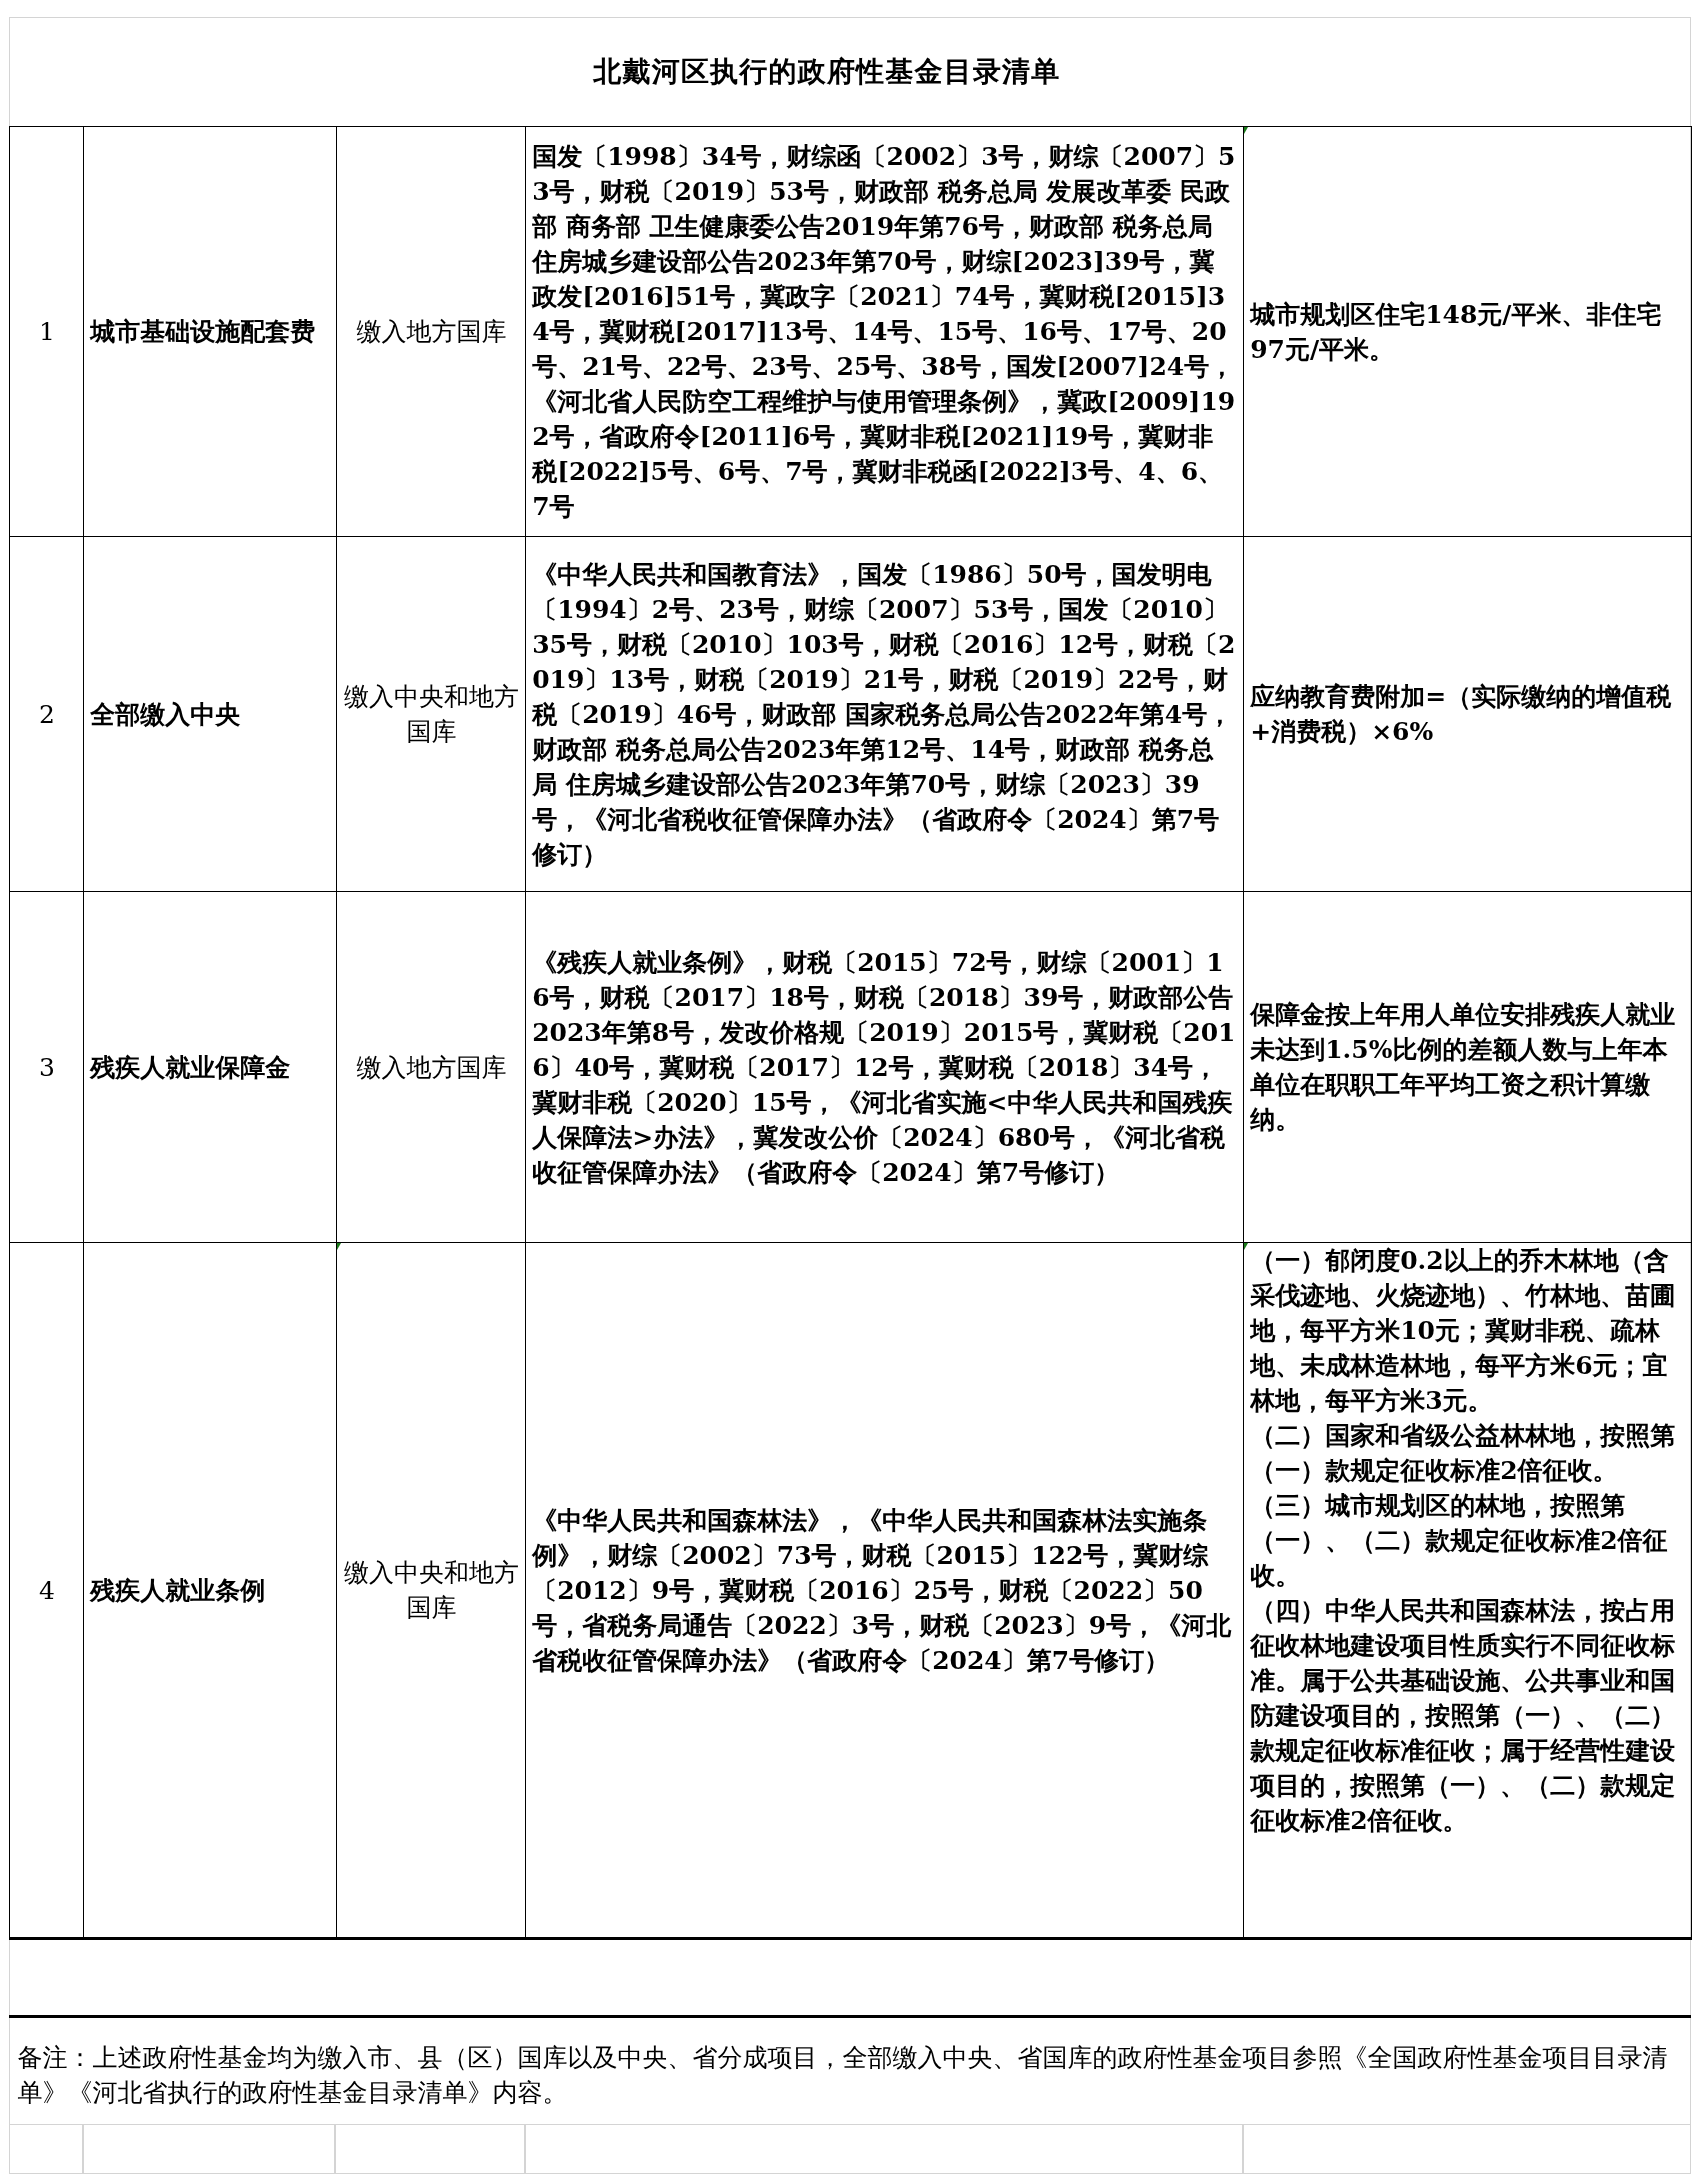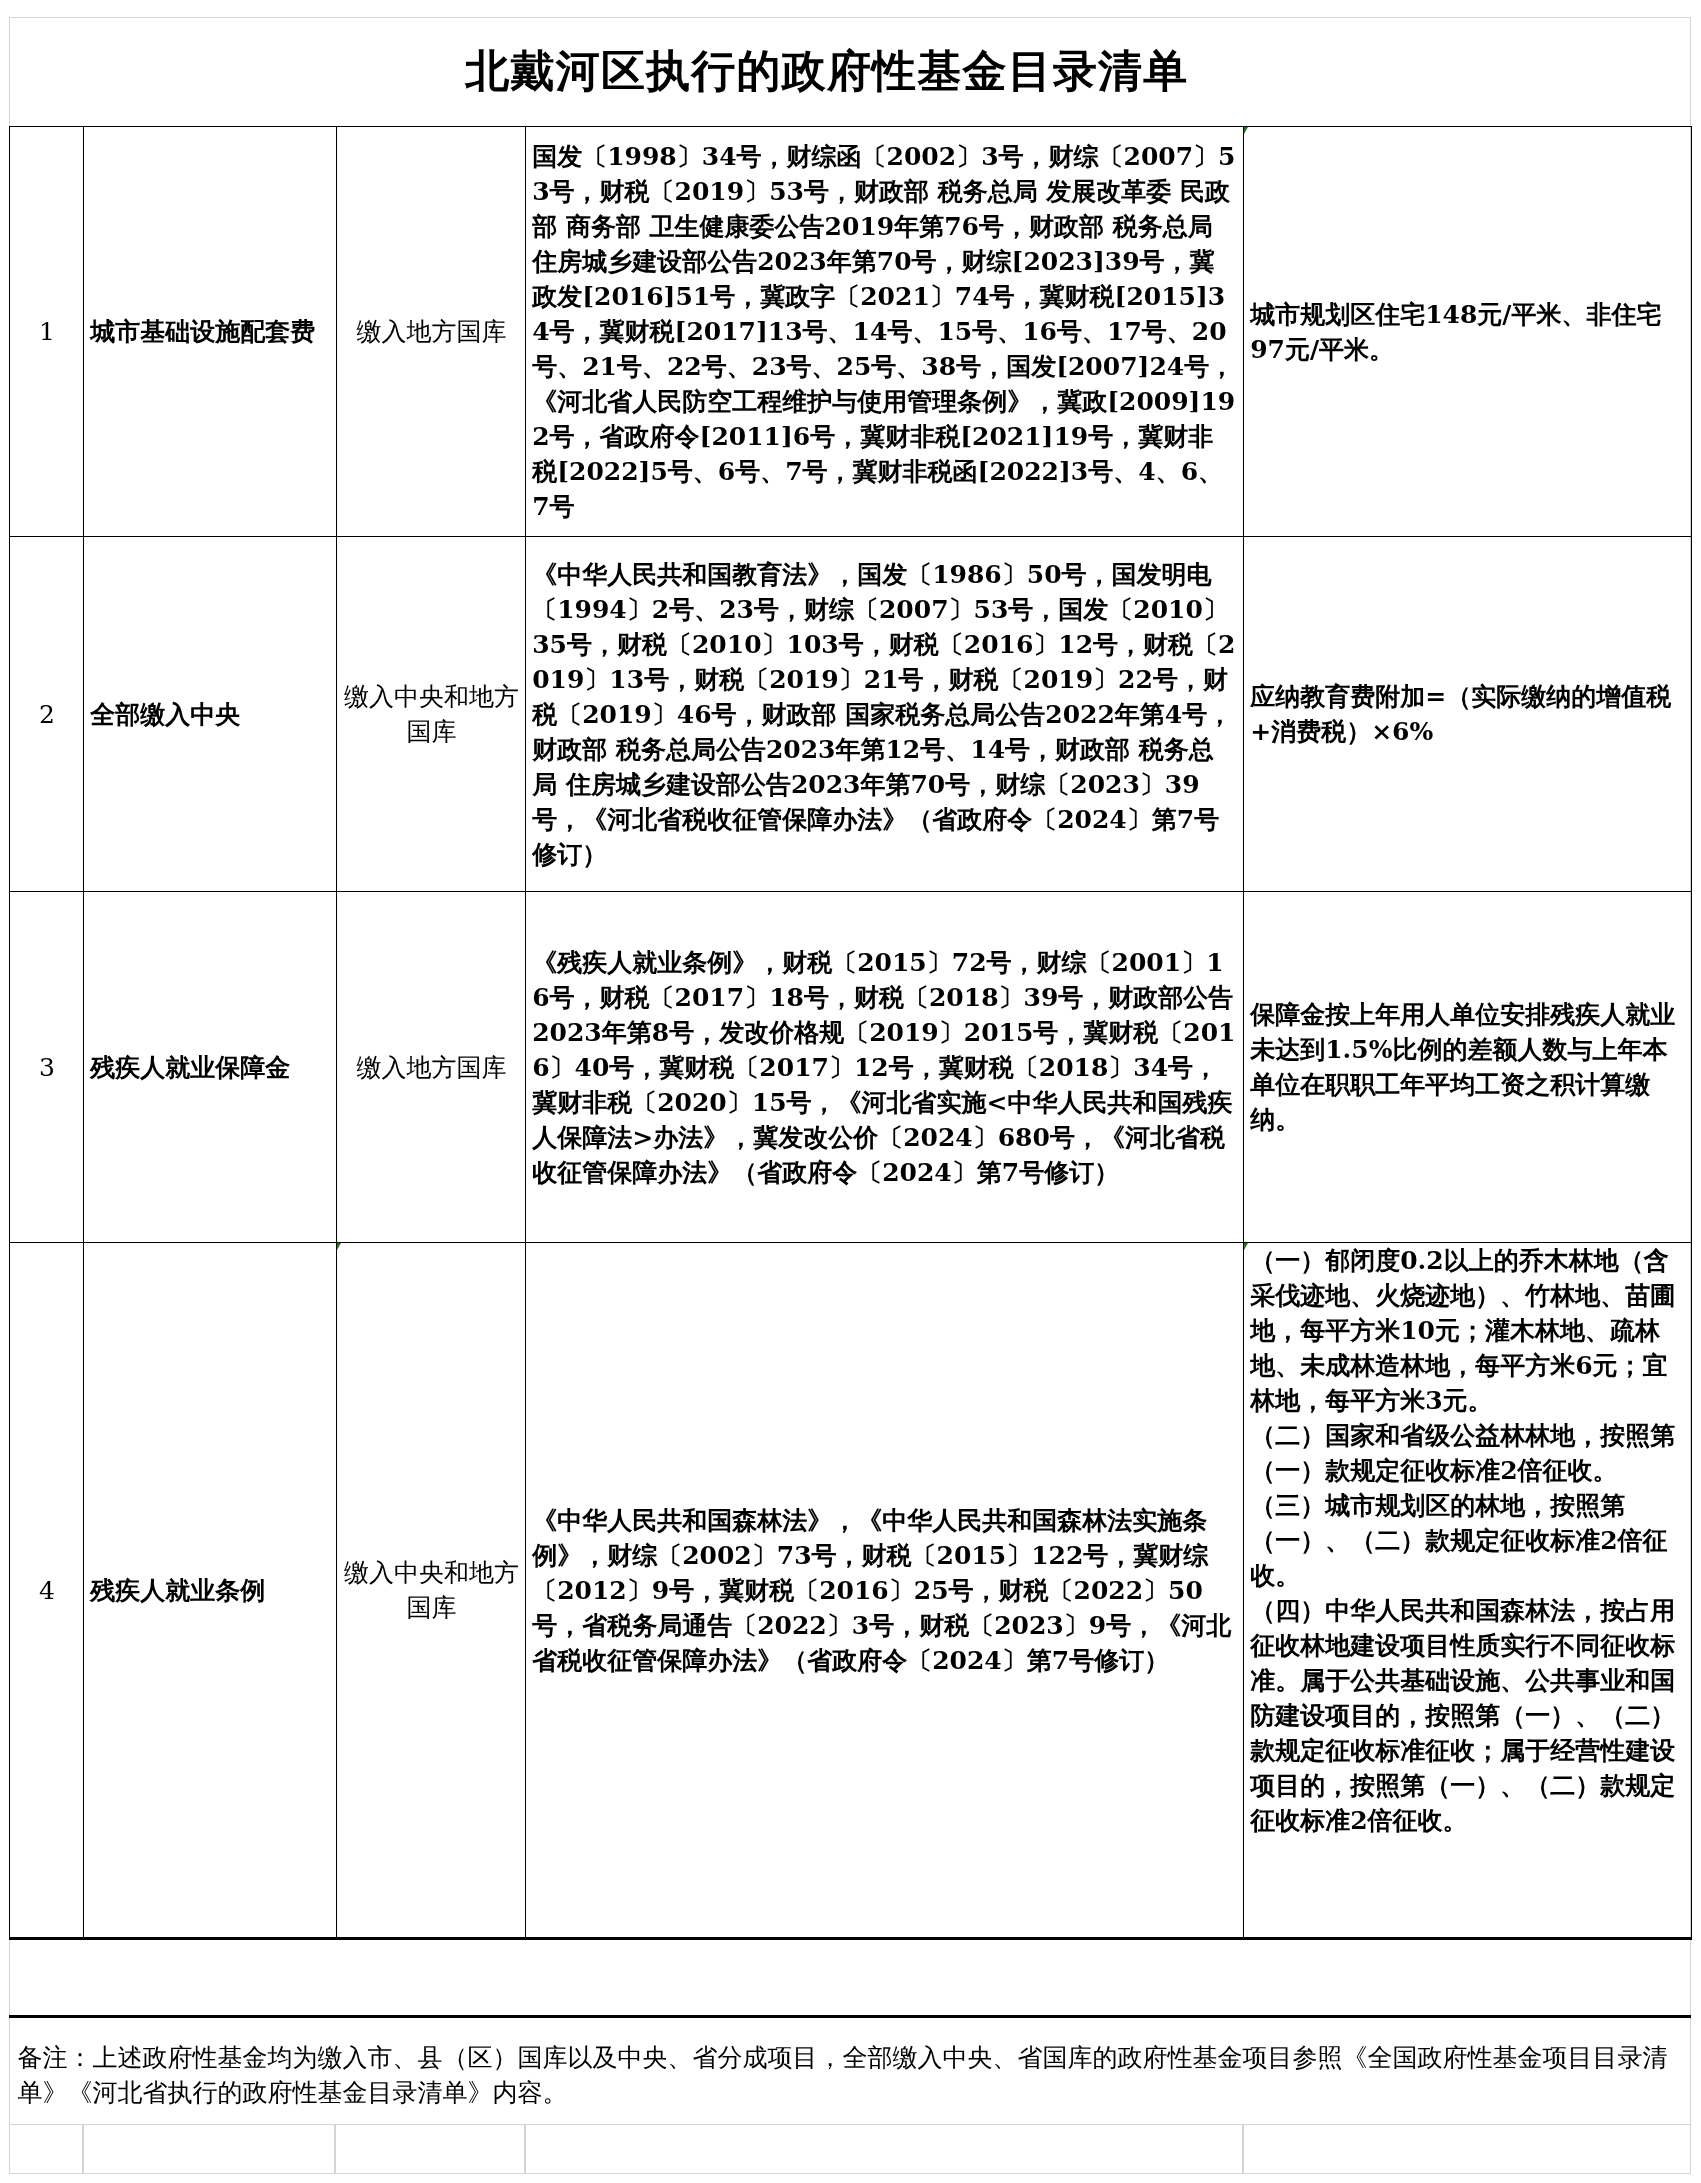--- a/index.html
+++ b/index.html
@@ -3,21 +3,21 @@
 <meta charset="utf-8">
 <style>
   html, body { margin:0; padding:0; background:#ffffff; }
   body { width:1701px; height:2183px; position:relative; overflow:hidden;
          font-family:"DejaVu Serif","Liberation Serif",serif; color:#000; }
   .frame { position:absolute; left:9.4px; top:17px; width:1682px; height:2157px;
            border:1.2px solid #d4d4d4; box-sizing:border-box; }
   .title { position:absolute; left:9.4px; top:17px; width:1635px; height:109px;
            display:flex; align-items:center; justify-content:center;
            font-family:Liberation Serif, serif;
-           font-weight:bold; font-size:44px; letter-spacing:1.2px; }
+           font-weight:bold; font-size:28px; letter-spacing:1.2px; }
   table.grid { position:absolute; left:9.4px; top:126px; border-collapse:collapse;
                table-layout:fixed; width:1682px; }
   table.grid td, table.grid th { border:1.2px solid #000; padding:0 5.8px; box-sizing:border-box;
                vertical-align:middle; font-size:25px; line-height:35px; font-weight:normal;
                position:relative; }
   table.grid tr.thead th { border-top:3.5px solid #000; border-bottom:3.5px solid #000;
                font-family:"DejaVu Sans","Liberation Sans",sans-serif; font-size:26px;
                line-height:35px; text-align:center; }
   table.grid td.c-center { text-align:center; }
   table.grid td.c-left { text-align:left;font-weight:bold; }
@@ -83,21 +83,21 @@
     <td class="c-center">4</td>
     <td class="c-left">残疾人就业条例</td>
     <td class="c-center">
       <span class="mark"></span>
       <span>缴入中央和地方国库</span>
     </td>
     <td class="c-left pl">《中华人民共和国森林法》，《中华人民共和国森林法实施条例》，财综〔2002〕73号，财税〔2015〕122号，冀财综〔2012〕9号，冀财税〔2016〕25号，财税〔2022〕50号，省税务局通告〔2022〕3号，财税〔2023〕9号，《河北省税收征管保障办法》（省政府令〔2024〕第7号修订）</td>
     <td class="c-left std-scroll" style="padding-top:0;">
       <span class="mark"></span>
       <div class="std-inner" style="height:692px;">
-        <div>（一）郁闭度0.2以上的乔木林地（含采伐迹地、火烧迹地）、竹林地、苗圃地，每平方米10元；灌木林地、疏林地、未成林造林地，每平方米6元；宜林地，每平方米3元。</div>
+        <div>（一）郁闭度0.2以上的乔木林地（含采伐迹地、火烧迹地）、竹林地、苗圃地，每平方米10元；冀财非税、疏林地、未成林造林地，每平方米6元；宜林地，每平方米3元。</div>
         <div>（二）国家和省级公益林林地，按照第（一）款规定征收标准2倍征收。</div>
         <div>（三）城市规划区的林地，按照第（一）、（二）款规定征收标准2倍征收。</div>
         <div>（四）中华人民共和国森林法，按占用征收林地建设项目性质实行不同征收标准。属于公共基础设施、公共事业和国防建设项目的，按照第（一）、（二）款规定征收标准征收；属于经营性建设项目的，按照第（一）、（二）款规定征收标准2倍征收。</div>
       </div>
     </td>
   </tr>
 </tbody>
   </table>
 
 <div class="note">备注：上述政府性基金均为缴入市、县（区）国库以及中央、省分成项目，全部缴入中央、省国库的政府性基金项目参照《全国政府性基金项目目录清单》《河北省执行的政府性基金目录清单》内容。</div>

